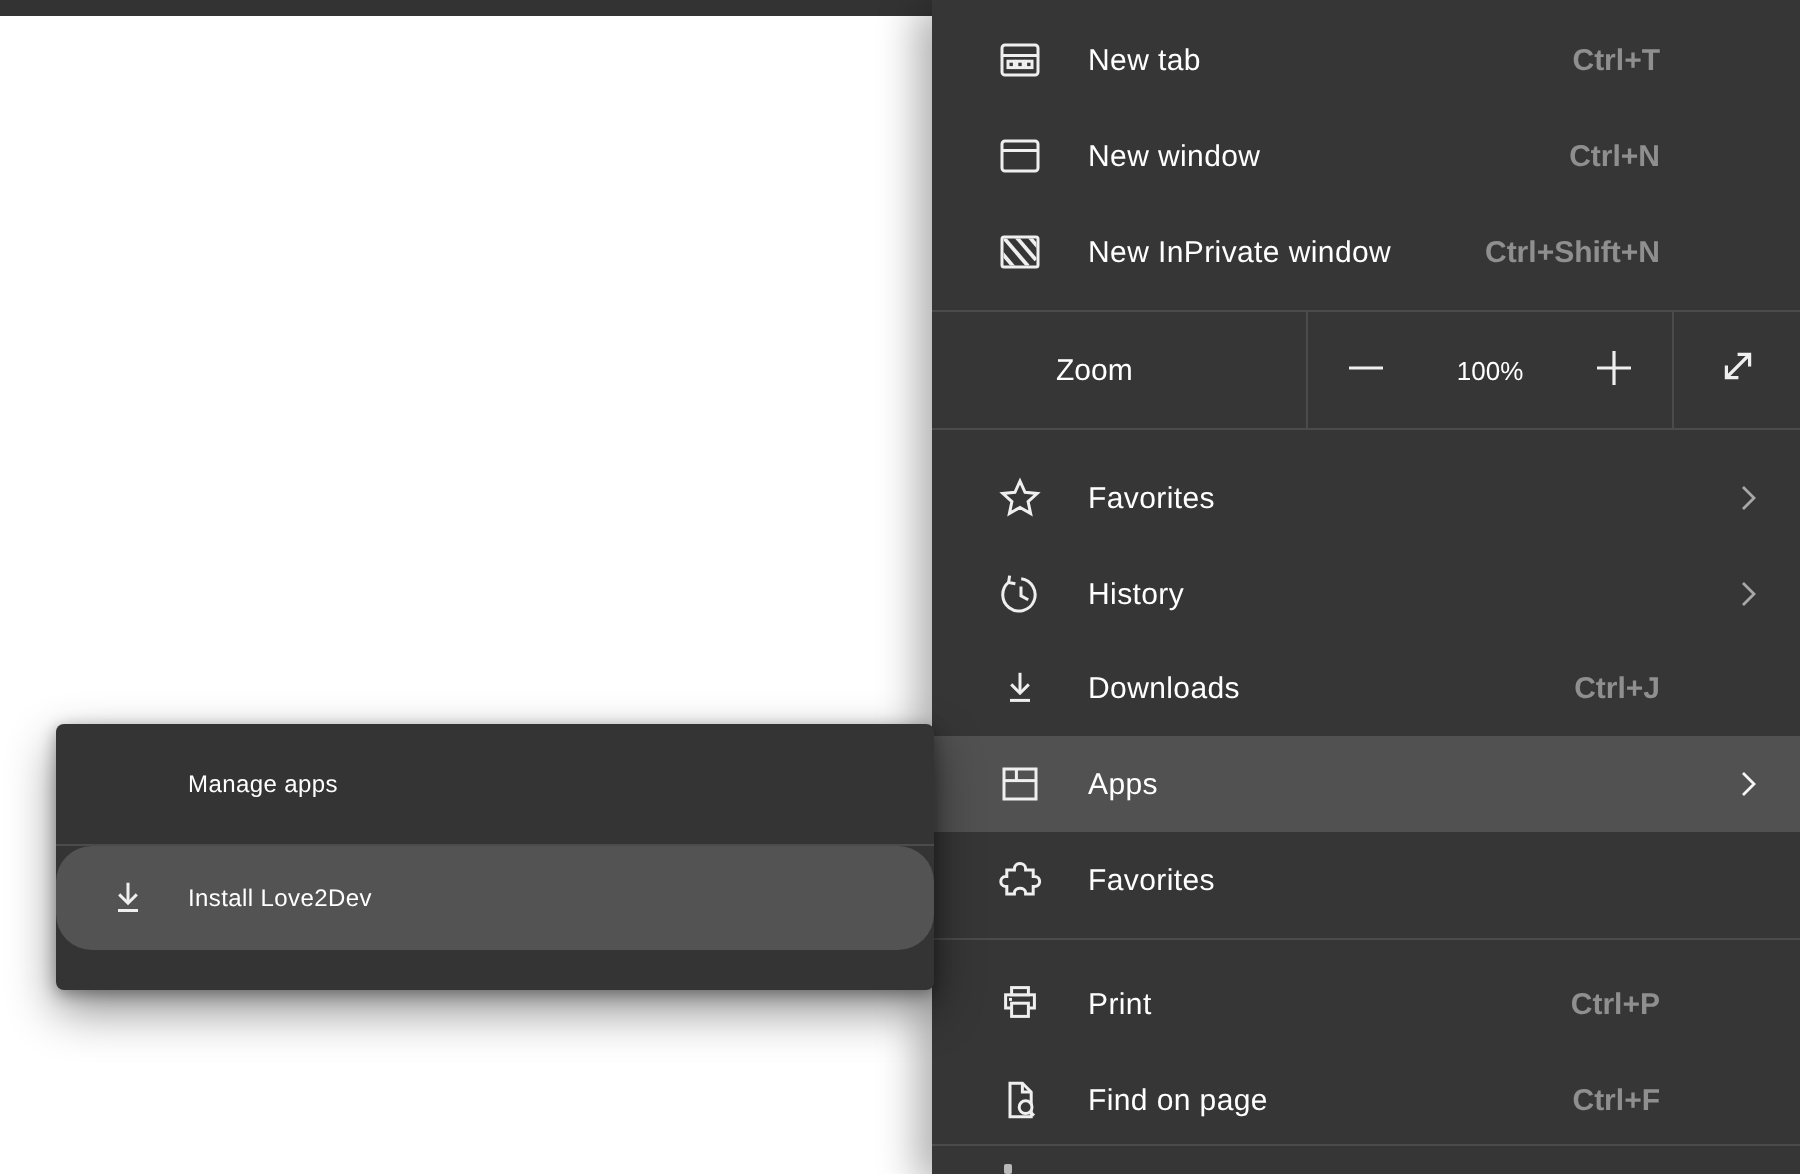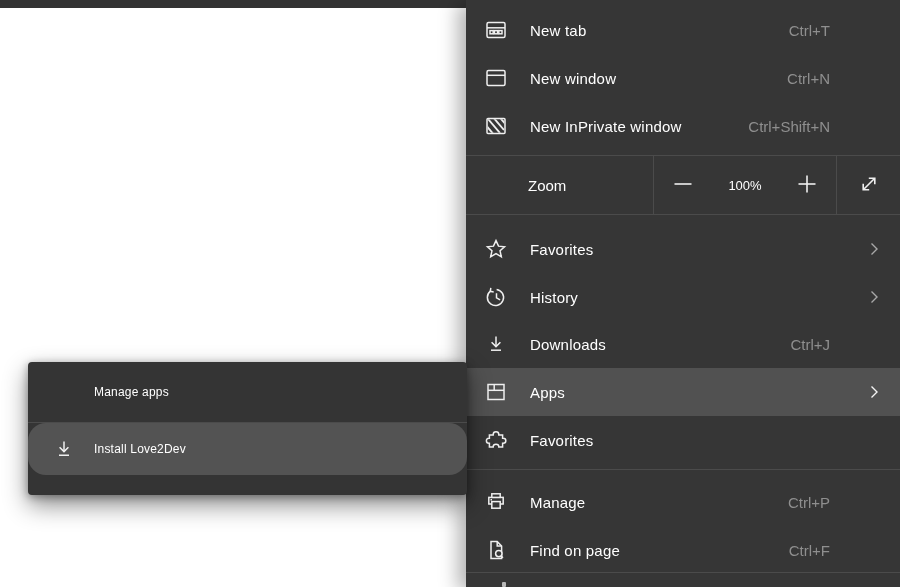--- a/index.html
+++ b/index.html
@@ -14,26 +14,26 @@
   body{position:relative;overflow:hidden;background:var(--page-bg);
        font-family:"Liberation Sans", sans-serif;}
   .topbar{position:absolute;left:0;top:0;width:900px;height:8px;background:var(--topbar);z-index:1;}
   .page{position:absolute;left:0;top:8px;width:900px;height:579px;background:var(--page-bg);}
 
   
   .main-menu{position:absolute;left:466px;top:0;width:434px;height:587px;
     background:var(--menu-bg);color:var(--text);z-index:2;
     box-shadow:-8px 4px 18px rgba(0,0,0,0.30);font-size:15px;overflow:hidden;}
   .menu-item{position:absolute;left:0;width:100%;height:48px;display:flex;align-items:center;
-    padding-left:18px;cursor:default;}
+    padding-left:32px;cursor:default;}
   .menu-item.highlight{background:var(--menu-highlight);}
   .mi-icon{width:24px;height:24px;display:flex;align-items:center;justify-content:center;flex:0 0 24px;}
   .mi-icon svg{stroke:var(--icon);fill:none;stroke-width:1.5;}
   .mi-label{margin-left:22px;letter-spacing:.2px;}
-  .mi-shortcut{position:absolute;right:70px;color:var(--shortcut);}
+  .mi-shortcut{position:absolute;right:70px;color:var(--shortcut);font-weight:bold;}
   .mi-chevron{position:absolute;right:18px;width:16px;height:16px;display:flex;align-items:center;}
   .mi-chevron svg{stroke:var(--chevron);fill:none;stroke-width:1.4;}
   .menu-item.highlight .mi-chevron svg{stroke:#f5f5f5;}
   .separator{position:absolute;left:0;width:100%;height:1px;background:var(--separator);}
 
   
   .zoom-row{position:absolute;left:0;top:155px;width:100%;height:60px;display:flex;
     border-top:1px solid var(--separator);border-bottom:1px solid var(--separator);}
   .zoom-label-area{width:187px;display:flex;align-items:center;padding-left:62px;}
   .zoom-controls{width:184px;display:flex;align-items:center;justify-content:space-between;
@@ -214,21 +214,21 @@
 
   <div class="menu-item" style="top:478px">
     <span class="mi-icon">
       <svg viewBox="0 0 24 24" width="24" height="24">
           <rect x="4.8" y="7.4" width="14.4" height="6.6"></rect>
           <line x1="6.5" y1="9.7" x2="8" y2="9.7"></line>
           <rect x="7.8" y="11.6" width="8.4" height="6.6" fill="#363636"></rect>
           <rect x="7.8" y="3.8" width="8.4" height="3.6" fill="#363636"></rect>
         </svg>
     </span>
-    <span class="mi-label">Manage</span>
+    <span class="mi-label">Print</span>
     <span class="mi-shortcut">Ctrl+P</span>
   </div>
 
   <div class="menu-item" style="top:526px">
     <span class="mi-icon">
       <svg viewBox="0 0 24 24" width="24" height="24">
           <path d="M7 3.6 H13.2 L17.6 8 V20.4 H7 Z"></path>
           <path d="M13.2 3.6 V8 H17.6"></path>
           <circle cx="14.8" cy="15.6" r="3.2" fill="#363636"></circle>
           <line x1="17.2" y1="18" x2="19" y2="19.8"></line>

